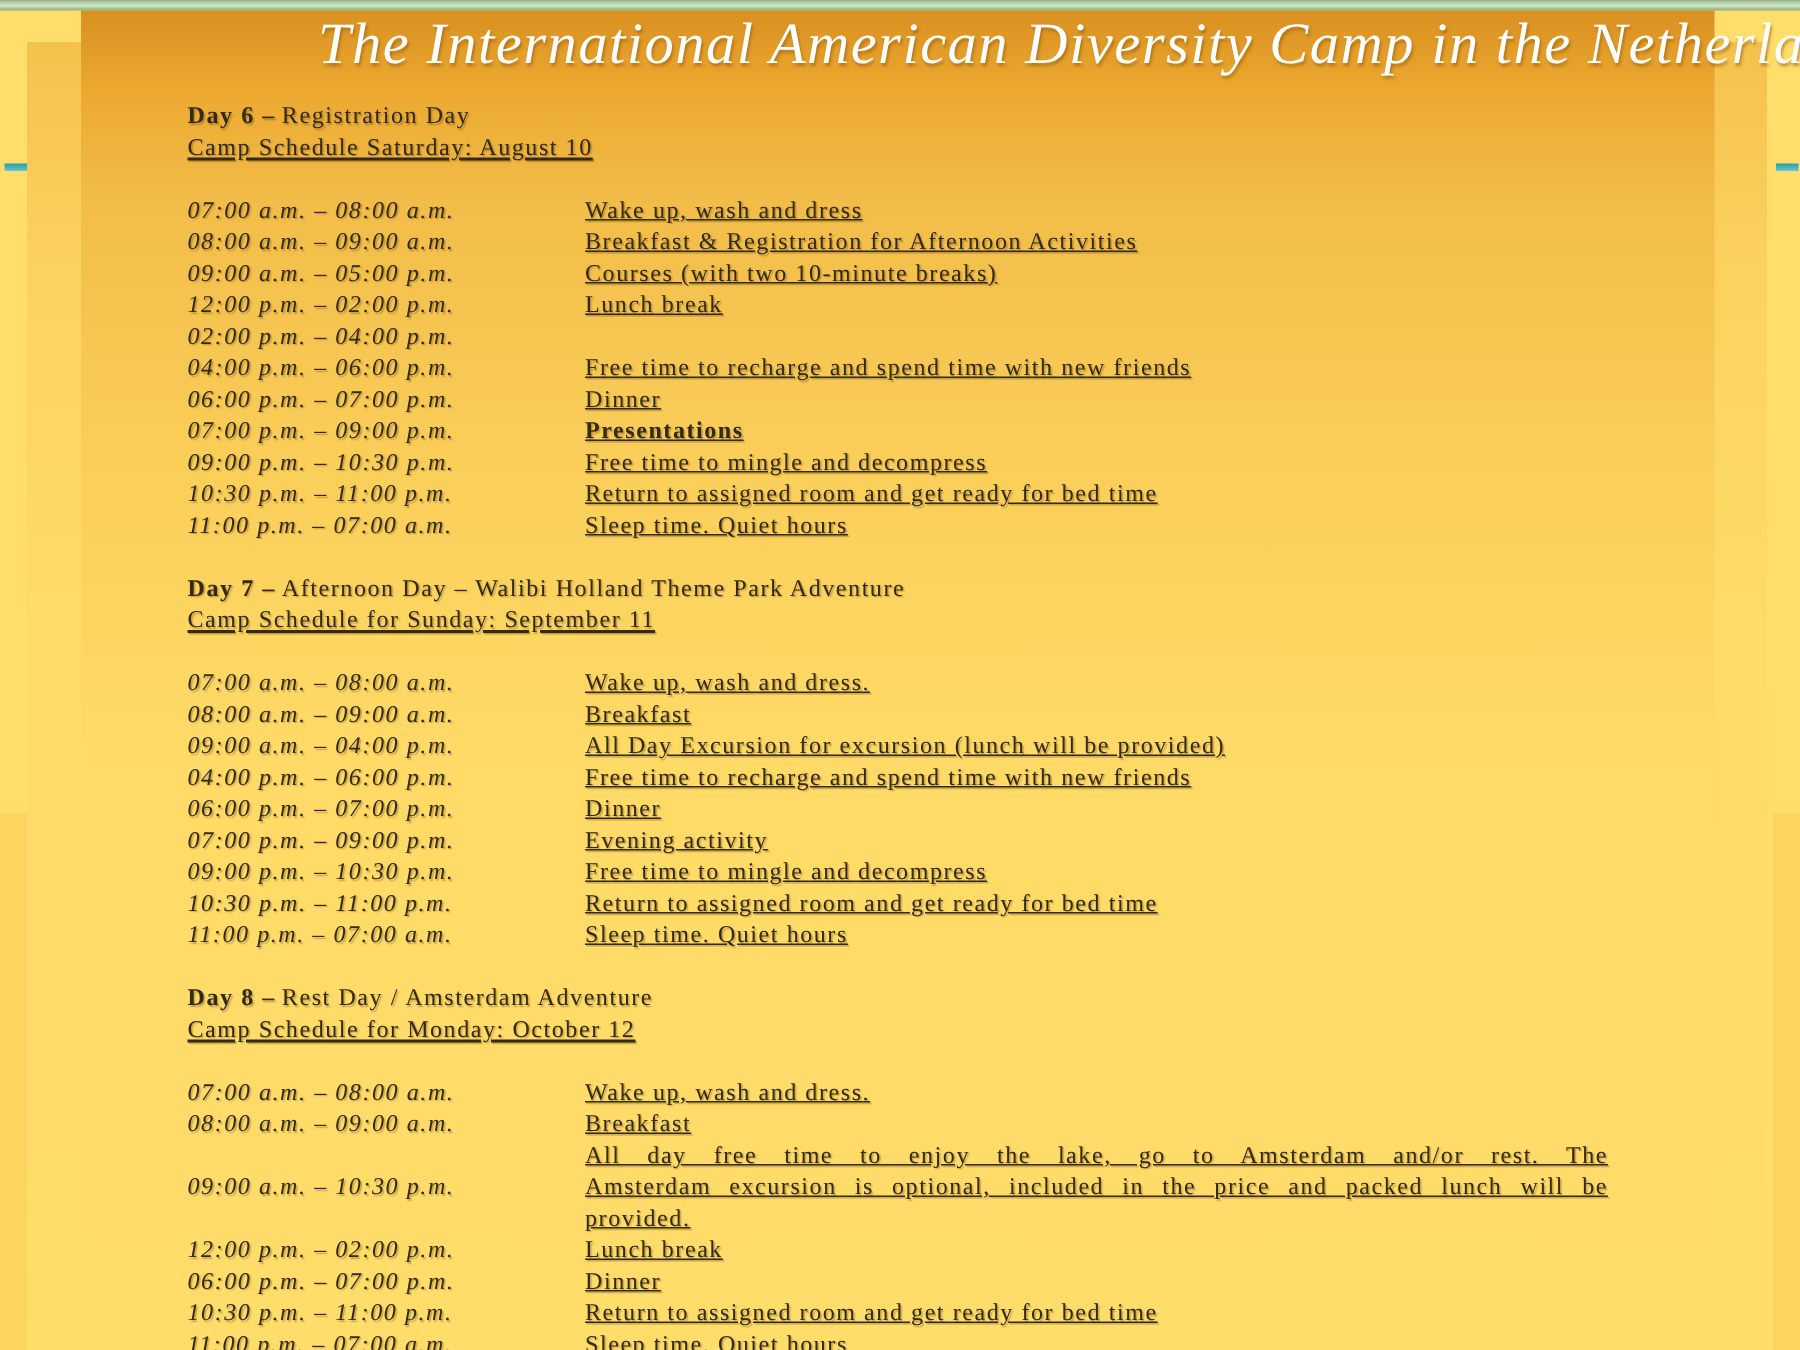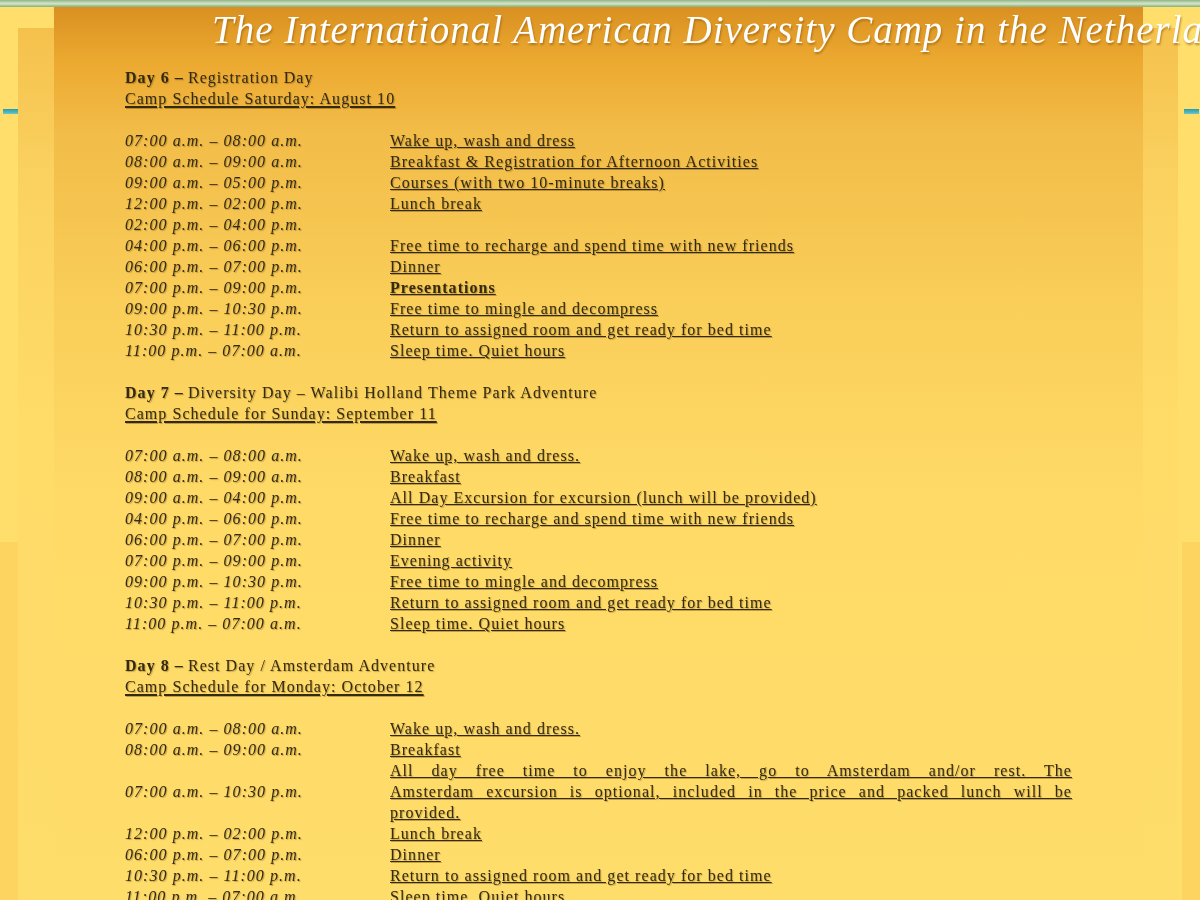--- a/index.html
+++ b/index.html
@@ -102,21 +102,21 @@
               <div class="activity">Return to assigned room and get ready for bed time</div>
             </div>
             <div class="row">
               <div class="time">11:00 p.m. – 07:00 a.m.</div>
               <div class="activity">Sleep time. Quiet hours</div>
             </div>
           </div>
   </section>
 
   <section>
-    <div class="day-heading"><b>Day 7 –</b><span>Diversity Day – Walibi Holland Theme Park Adventure</span></div>
+    <div class="day-heading"><b>Day 7 –</b><span>Afternoon Day – Walibi Holland Theme Park Adventure</span></div>
     <div class="day-subheading"><span>Camp Schedule for Sunday: September 11</span></div>
     <div class="day-rows">
             <div class="row">
               <div class="time">07:00 a.m. – 08:00 a.m.</div>
               <div class="activity">Wake up, wash and dress.</div>
             </div>
             <div class="row">
               <div class="time">08:00 a.m. – 09:00 a.m.</div>
               <div class="activity">Breakfast</div>
             </div>
@@ -157,21 +157,21 @@
     <div class="day-rows">
             <div class="row">
               <div class="time">07:00 a.m. – 08:00 a.m.</div>
               <div class="activity">Wake up, wash and dress.</div>
             </div>
             <div class="row">
               <div class="time">08:00 a.m. – 09:00 a.m.</div>
               <div class="activity">Breakfast</div>
             </div>
             <div class="row">
-              <div class="time">07:00 a.m. – 10:30 p.m.</div>
+              <div class="time">09:00 a.m. – 10:30 p.m.</div>
               <div class="activity long">All day free time to enjoy the lake, go to Amsterdam and/or rest. The Amsterdam excursion is optional, included in the price and packed lunch will be provided.</div>
             </div>
             <div class="row">
               <div class="time">12:00 p.m. – 02:00 p.m.</div>
               <div class="activity">Lunch break</div>
             </div>
             <div class="row">
               <div class="time">06:00 p.m. – 07:00 p.m.</div>
               <div class="activity">Dinner</div>
             </div>

